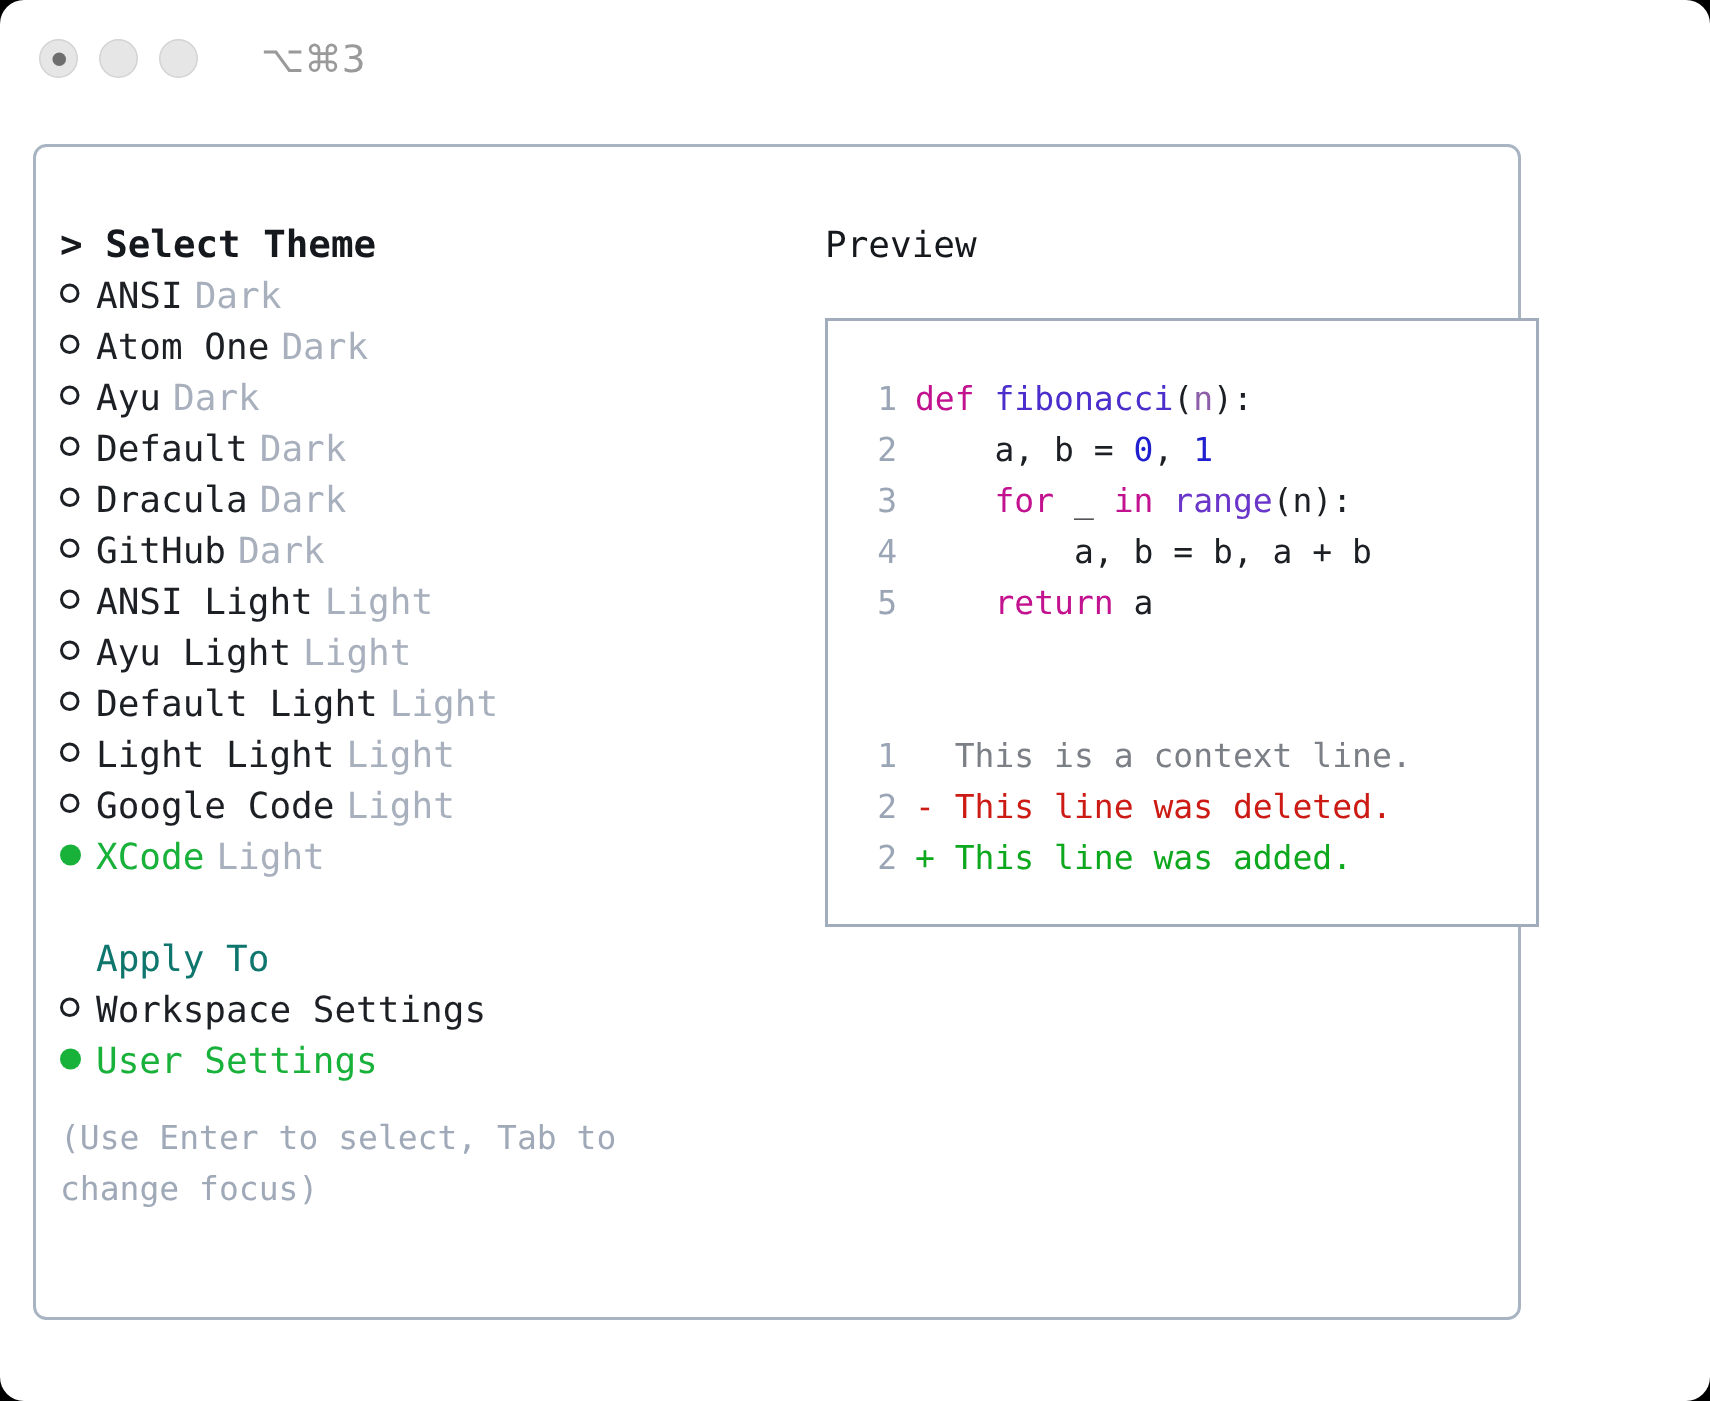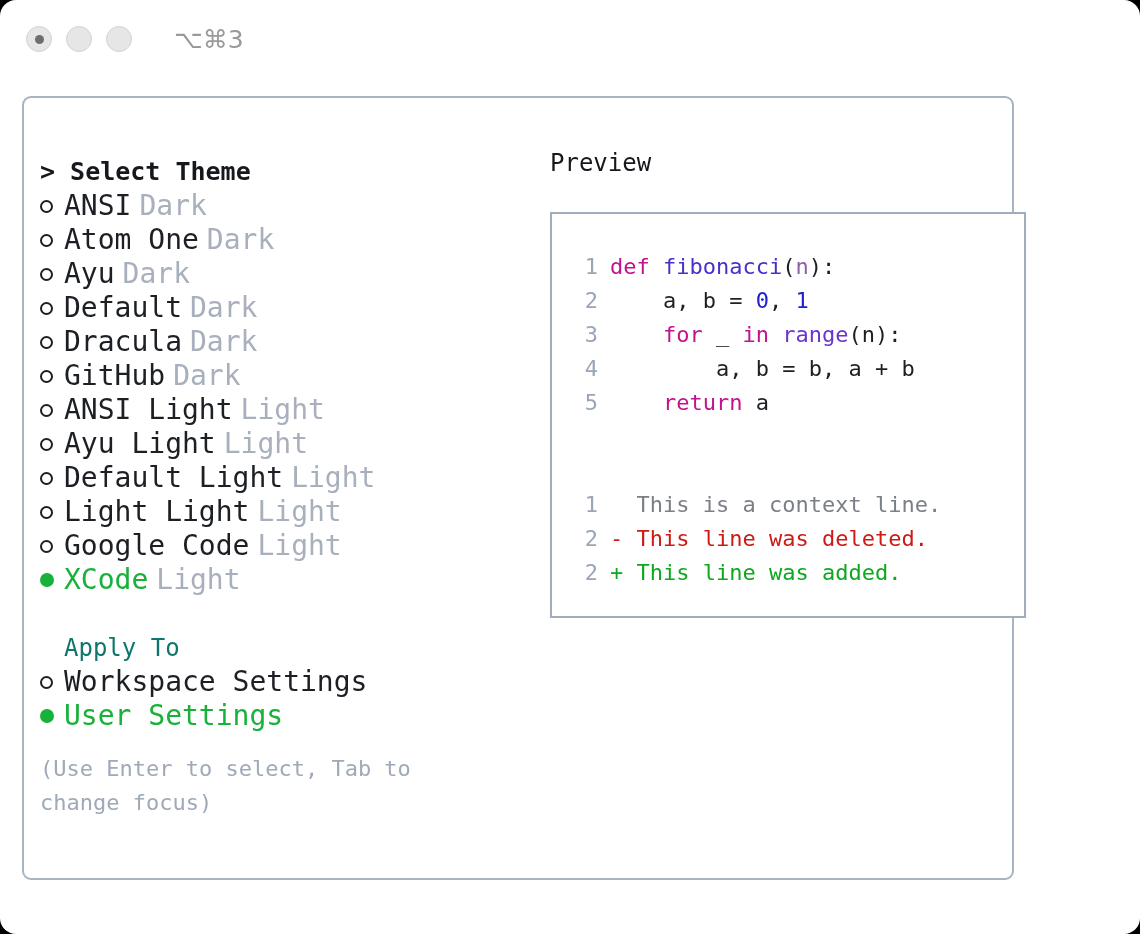--- a/index.html
+++ b/index.html
@@ -85,30 +85,29 @@
     width: 440px;
   }
 
   .section-header {
     font-size: 25px;
     font-weight: bold;
     color: #15181c;
     white-space: pre;
     line-height: 34px;
     height: 34px;
-    margin-top: 9px;
   }
 
   .opt-row {
     height: 34px;
     line-height: 34px;
     display: flex;
     align-items: flex-start;
     white-space: pre;
-    font-size: 28px;
+    font-size: 24px;
   }
   .marker {
     display: inline-block;
     width: 24px;
     flex: none;
     font-size: 22px;
     line-height: 34px;
   }
   .marker .ring {
     display: inline-block;

